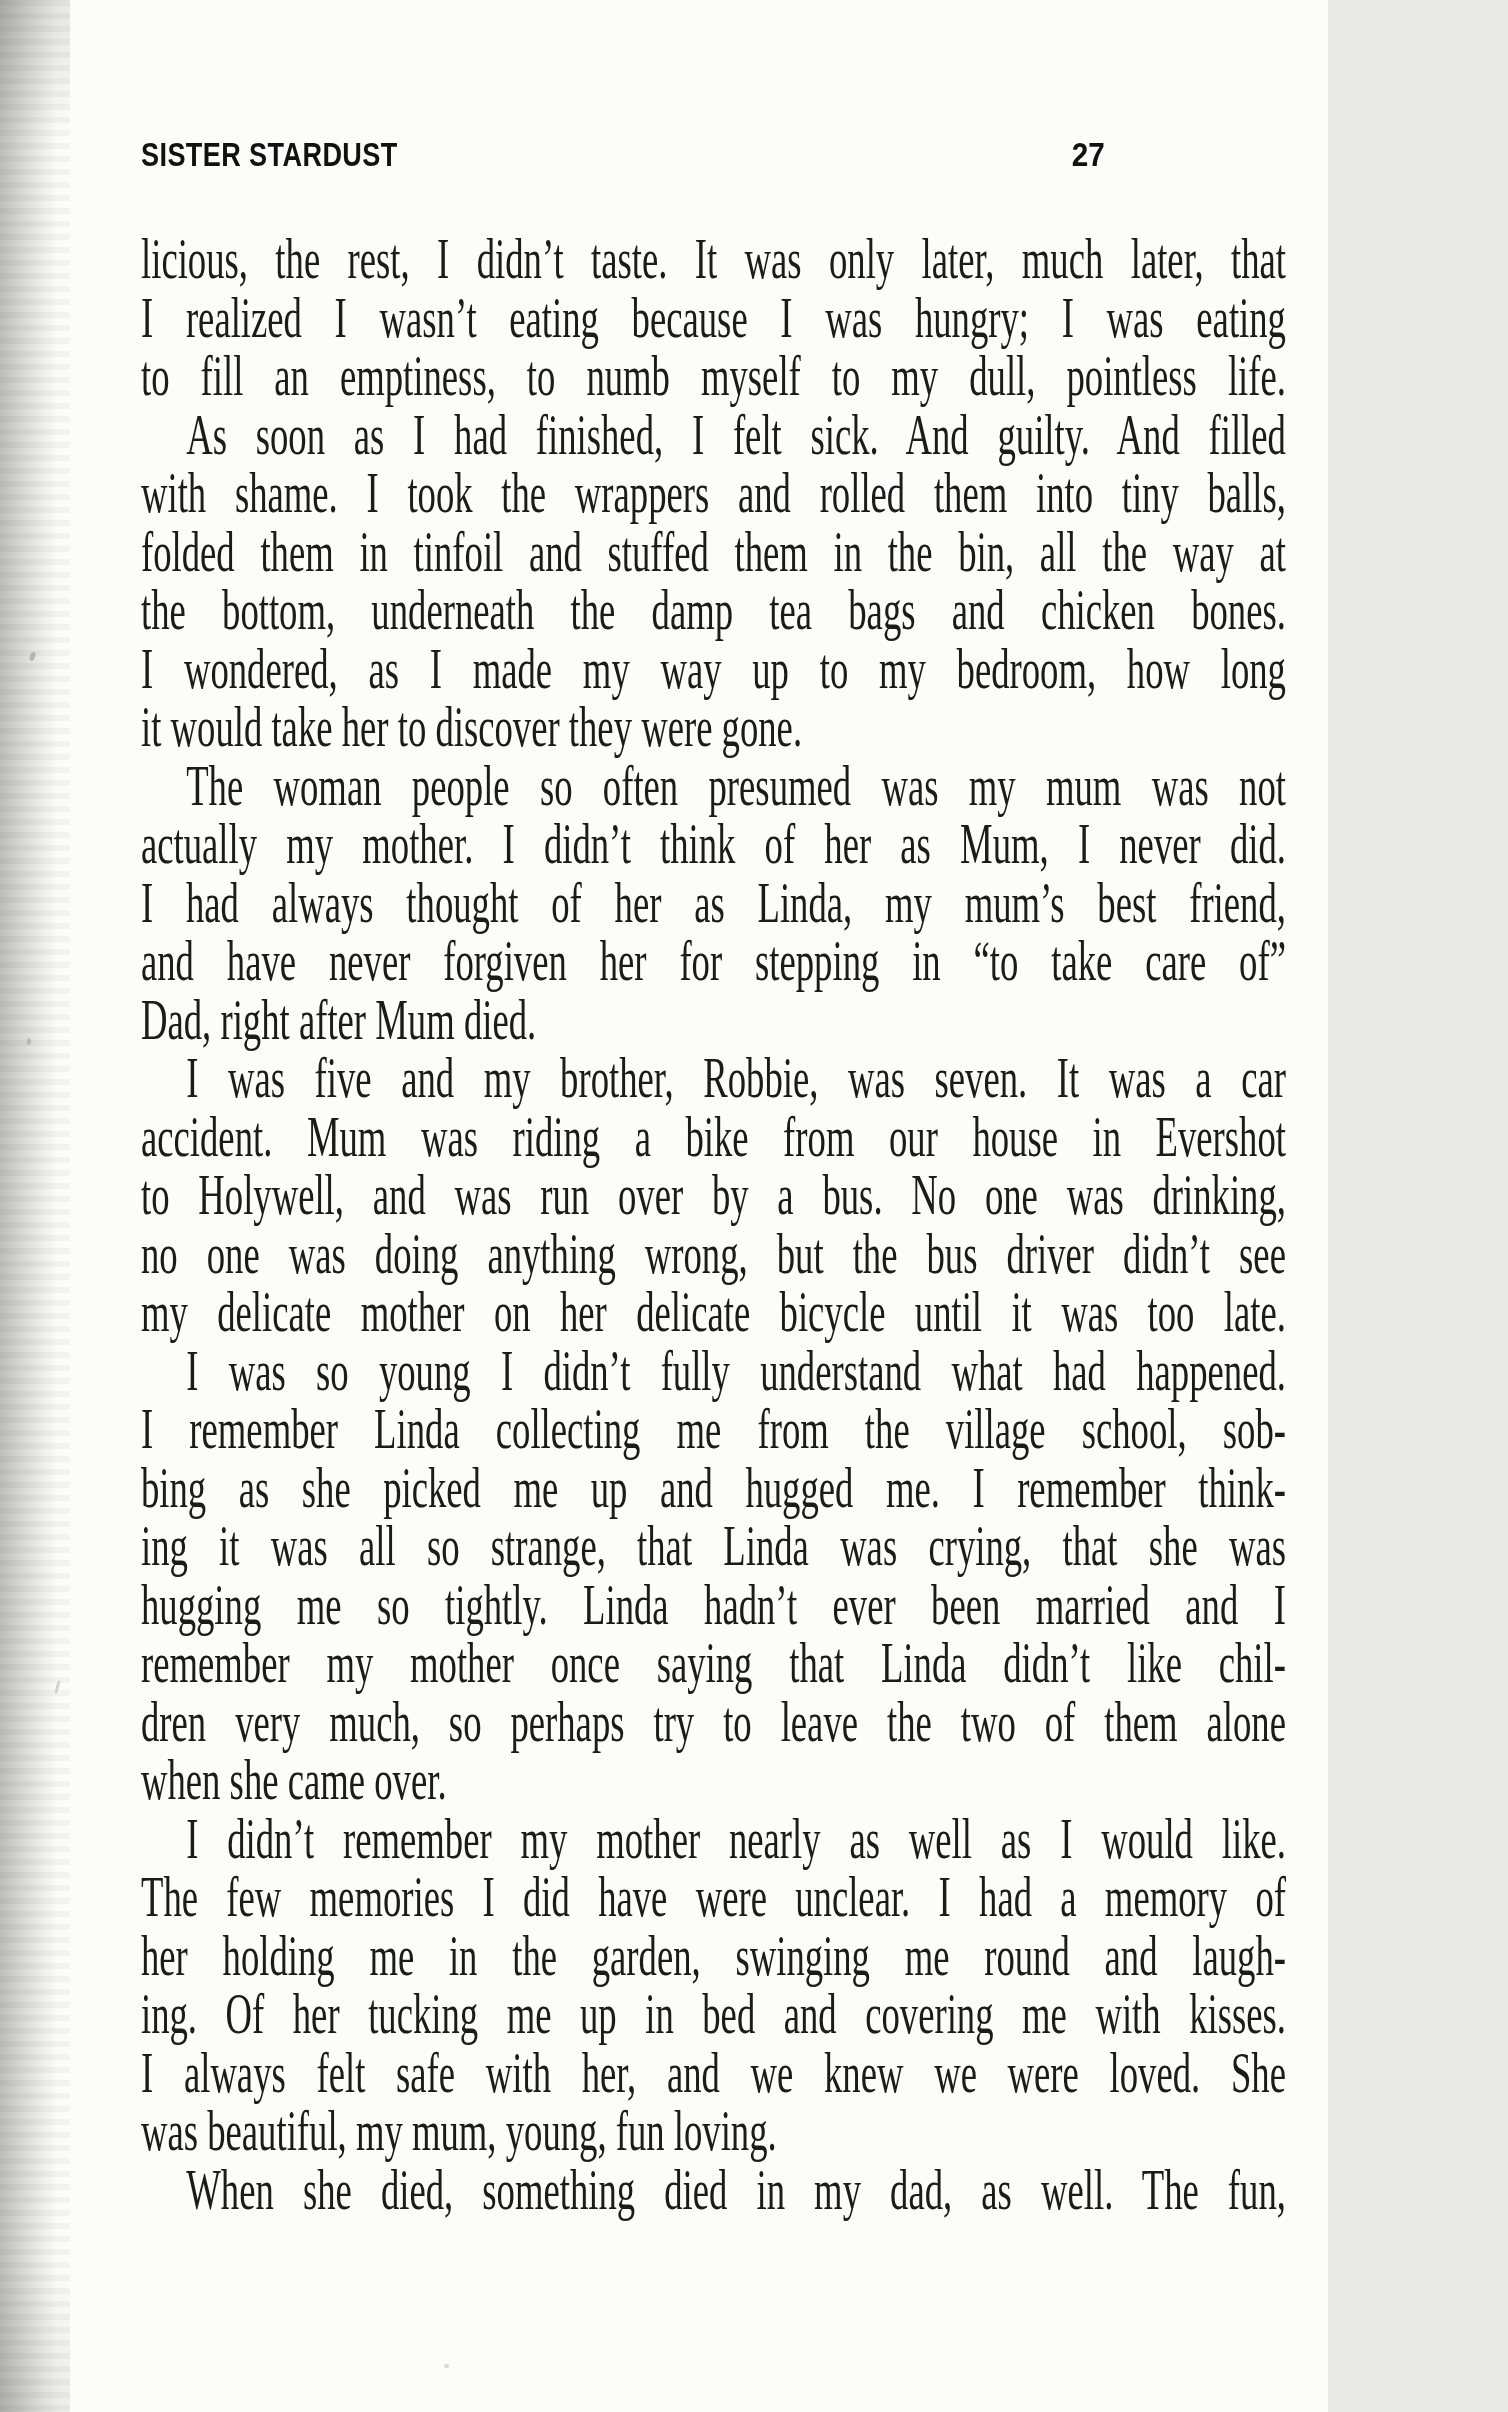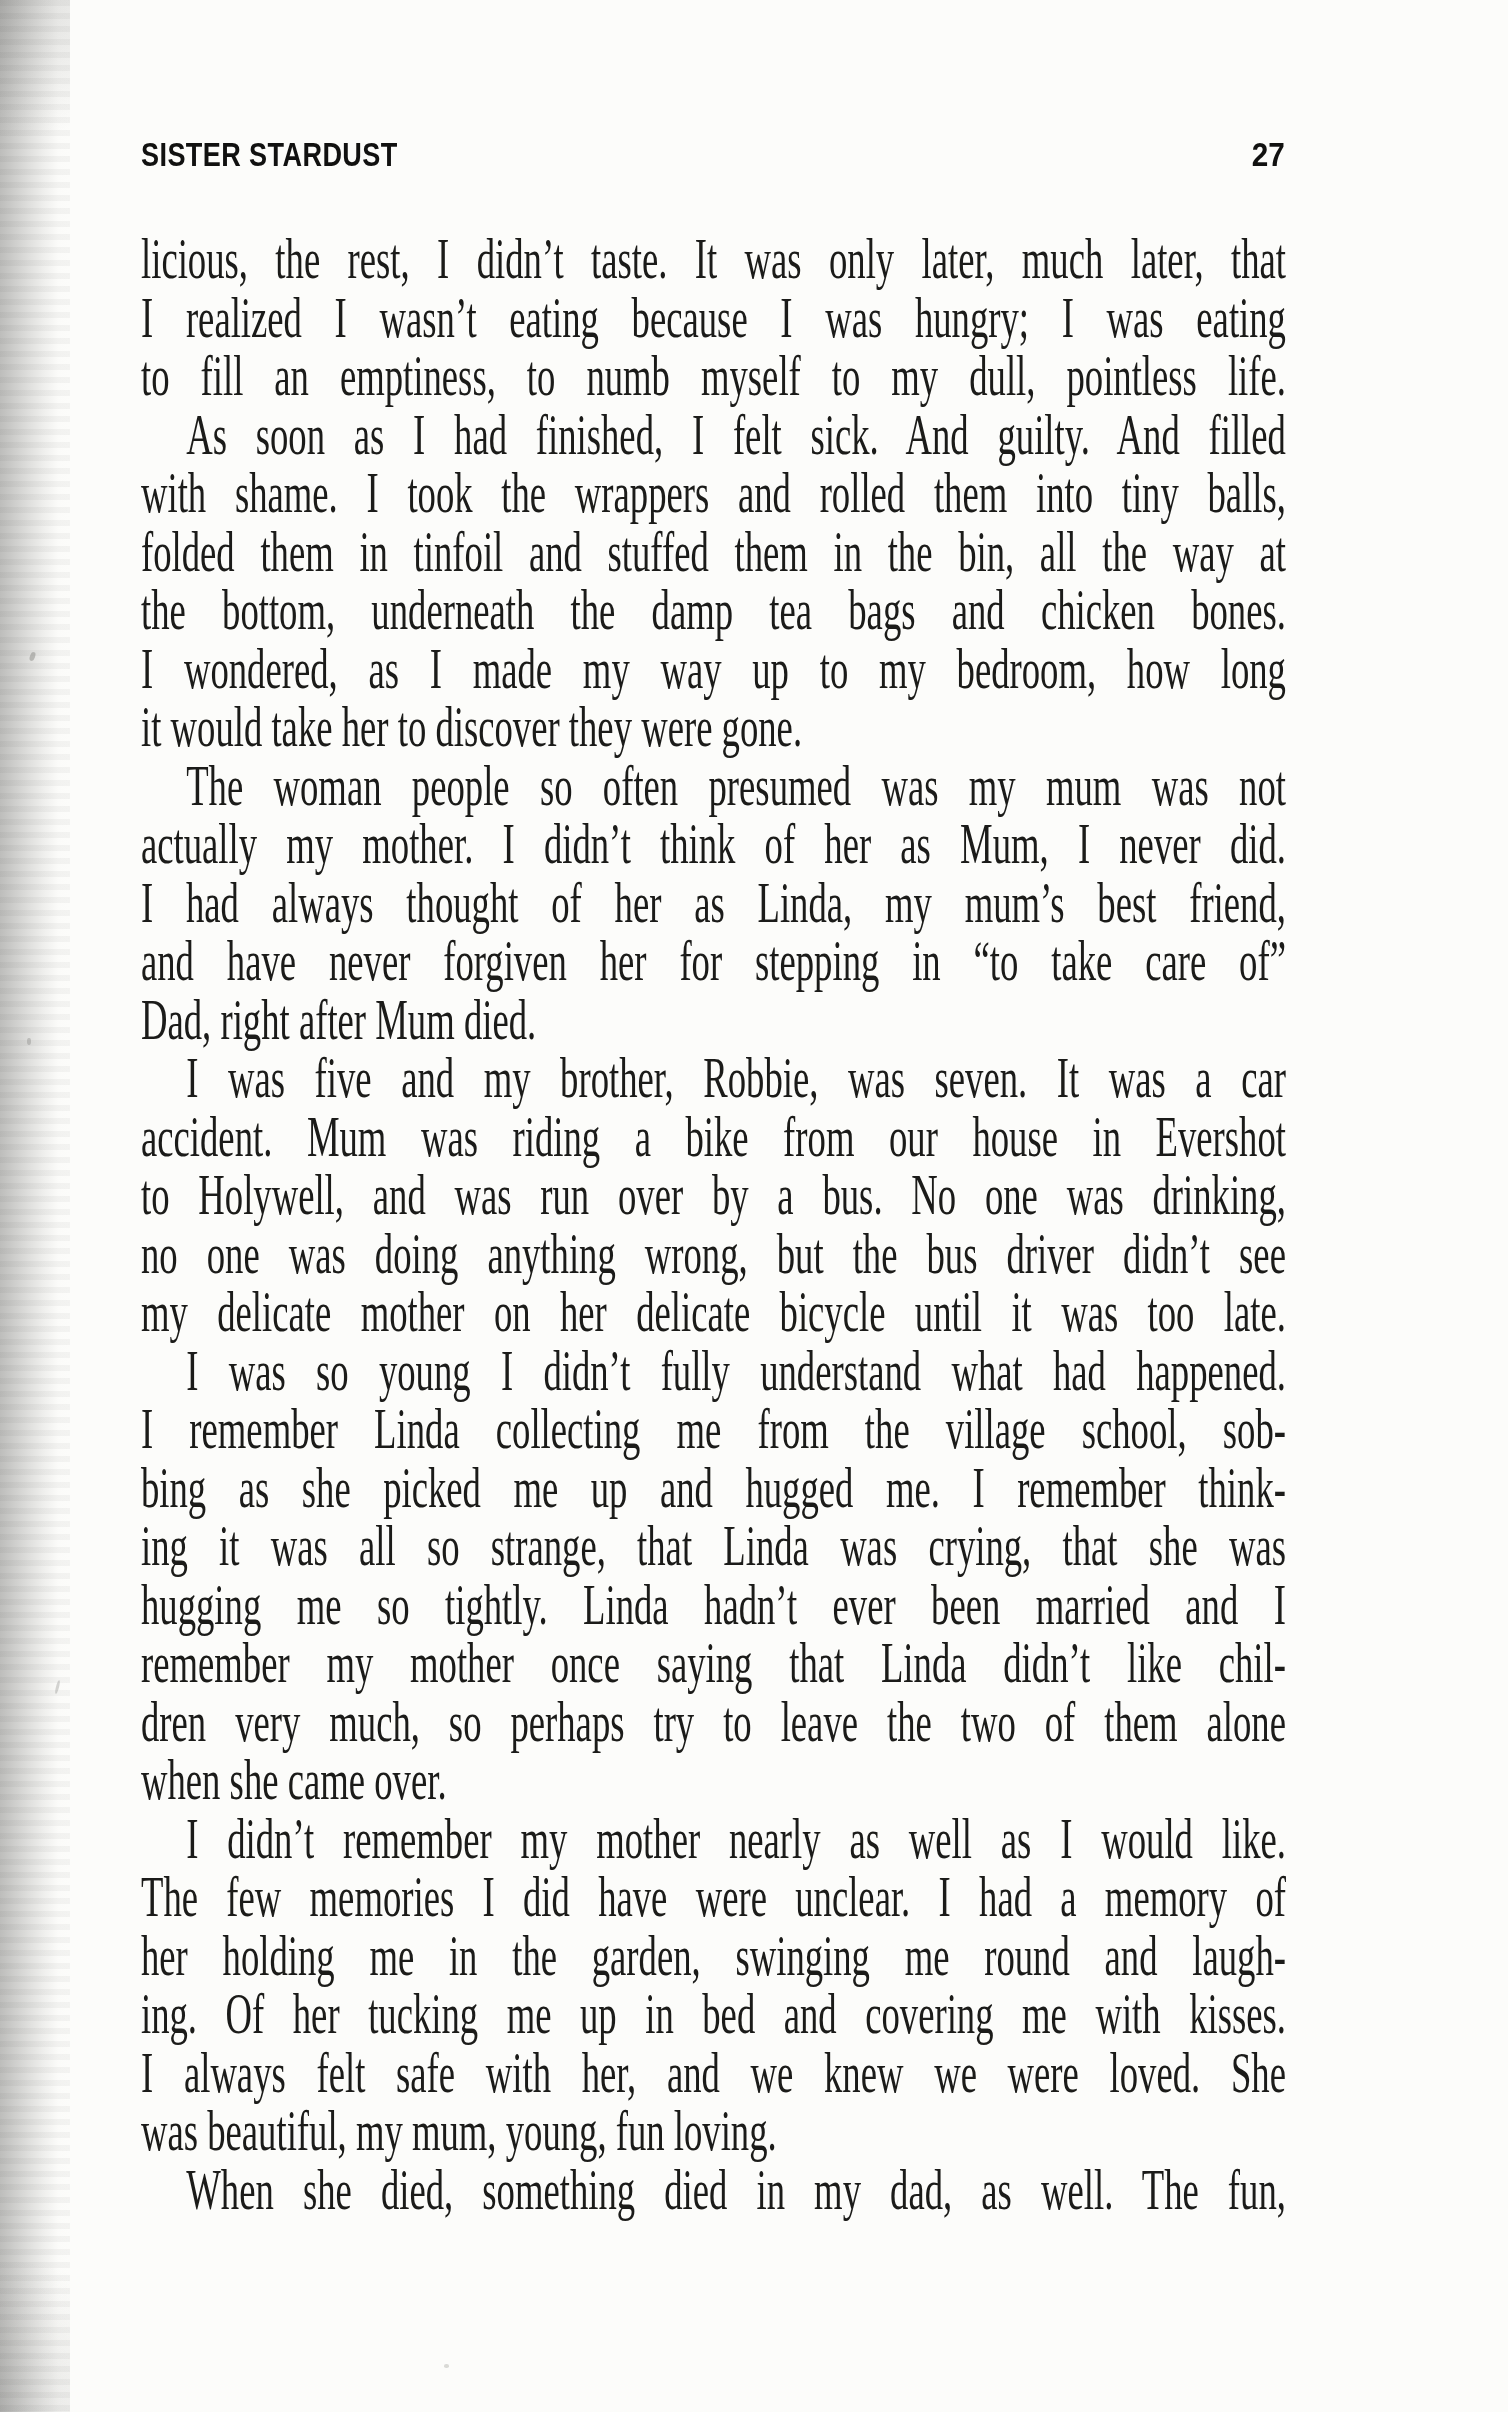--- a/index.html
+++ b/index.html
@@ -1,20 +1,20 @@
 <!DOCTYPE html>
 <html style="--paper: #fcfcfa; --ink: #1b1b19; --header-ink: #111110; --edge: #bdbdbb;"><head>
 <meta charset="utf-8">
 <style>
   :root{
     --paper:#fcfcfa; --ink:#1b1b19; --header-ink:#111110; --edge:#bdbdbb;
   }
   html,body{margin:0;padding:0;}
   body{width:1508px;height:2412px;background:#e9e9e7;font-family:"Liberation Serif","DejaVu Serif",serif;}
-  .page{position:relative;width:1508px;height:2412px;background:var(--paper);overflow:hidden;}
+  .page{position:relative;width:1328px;height:2412px;background:var(--paper);overflow:hidden;}
 
   
   .scan-edge{
     position:absolute;left:0;top:0;bottom:0;width:70px;
     background:
       radial-gradient(260px 200px at 0 0, rgba(60,60,58,.16), rgba(60,60,58,0) 70%),
       radial-gradient(240px 220px at 0 2412px, rgba(60,60,58,.12), rgba(60,60,58,0) 70%),
       repeating-linear-gradient(180deg, rgba(40,40,38,.045) 0 6px, rgba(40,40,38,0) 6px 13px),
       linear-gradient(90deg, var(--edge) 0px, #cbcbc9 12px, #dededc 28px, #efefed 44px, #fbfbf9 58px, var(--paper) 70px);
   }

